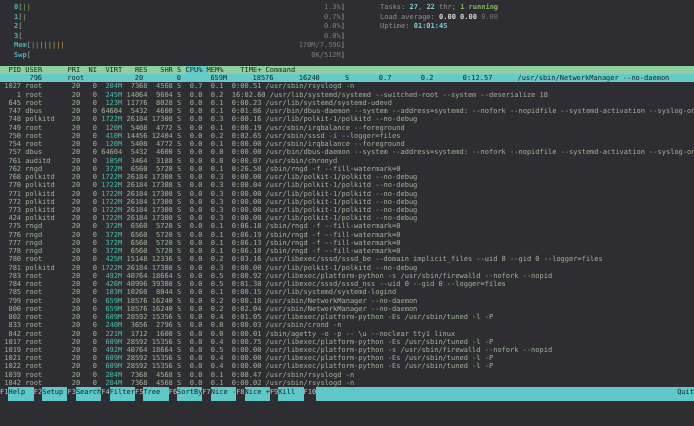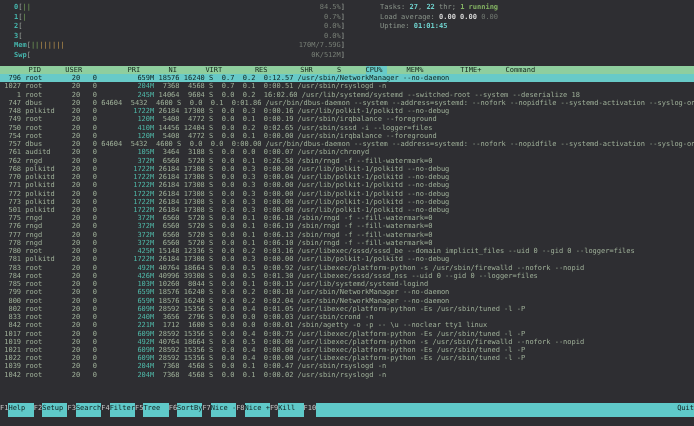--- a/index.html
+++ b/index.html
@@ -22,69 +22,70 @@
   .summary{padding-left:7px;}
   .summary-line{height:9.5px;line-height:9.5px;white-space:pre;margin-left:28px;}
   .txt{color:#8a948a;}
   .cyanb{color:#6fd0cc;font-weight:bold;}
   .greenb{color:#83b262;font-weight:bold;}
   .whiteb{color:#d4d4d4;font-weight:bold;}
   .dim{color:#6f766f;}
   .table{margin-top:6px;}
   .row{white-space:pre;height:8.24px;line-height:8.3px;overflow:hidden;}
   .header-row{background:#8fce9e;color:#15241a;}
-  .header-row span{color:#15241a;margin-left:20px;}
+  .header-row span{color:#15241a;}
   .header-row span.sort{background:#68cac8;}
-  .virt-m{color:#4fb8a8;margin-left:32px;}
+  .virt-m{color:#4fb8a8;}
   .row.selected{background:#68cac8;}
-  .row.selected span{color:#0e2423;}
-  .fnbar{display:flex;height:14px;line-height:10px;white-space:pre;margin-top:24px;}
+  .row.selected span{color:#0e2423;padding-left:21px;}
+  .fnbar{display:flex;height:14px;line-height:10px;white-space:pre;}
   .fnkey{color:#c8c8c8;}
   .fnlabel{background:#5fc9c9;color:#10201f;text-align:right;}
   .fnlabel.last{flex:1;}
 </style>
 </head>
 <body>
 
 <div class="top">
   <div class="meters">
-      <div class="meter-line"><span class="meter-label">0</span><span class="bracket">[</span><span class="meter-body"><span class="bars"><span class="bar-green">||</span></span><span class="meter-value">84.5%</span></span><span class="bracket">]</span></div>
+      <div class="meter-line"><span class="meter-label">0</span><span class="bracket">[</span><span class="meter-body"><span class="bars"><span class="bar-green">||</span></span><span class="meter-value">1.3%</span></span><span class="bracket">]</span></div>
       <div class="meter-line"><span class="meter-label">1</span><span class="bracket">[</span><span class="meter-body"><span class="bars"><span class="bar-green">|</span></span><span class="meter-value">0.7%</span></span><span class="bracket">]</span></div>
       <div class="meter-line"><span class="meter-label">2</span><span class="bracket">[</span><span class="meter-body"><span class="bars"></span><span class="meter-value">0.0%</span></span><span class="bracket">]</span></div>
       <div class="meter-line"><span class="meter-label">3</span><span class="bracket">[</span><span class="meter-body"><span class="bars"></span><span class="meter-value">0.0%</span></span><span class="bracket">]</span></div>
       <div class="meter-line"><span class="meter-label">Mem</span><span class="bracket">[</span><span class="meter-body"><span class="bars"><span class="bar-green">||</span><span class="bar-yellow">||||||</span></span><span class="meter-value">170M/7.59G</span></span><span class="bracket">]</span></div>
       <div class="meter-line"><span class="meter-label">Swp</span><span class="bracket">[</span><span class="meter-body"><span class="bars"></span><span class="meter-value">0K/512M</span></span><span class="bracket">]</span></div>
     </div>
   <div class="summary">
       <div class="summary-line"><span class="txt">Tasks: </span><span class="cyanb">27</span><span class="txt">, </span><span class="cyanb">22</span><span class="txt"> thr; </span><span class="greenb">1 running</span></div>
       <div class="summary-line"><span class="txt">Load average: </span><span class="whiteb">0.00 </span><span class="whiteb">0.00 </span><span class="dim">0.00</span></div>
       <div class="summary-line"><span class="txt">Uptime: </span><span class="cyanb">01:01:45</span></div>
     </div>
 </div>
 
 <div class="table">
   <div class="row header-row"><span>  PID </span><span>USER      </span><span>PRI </span><span> NI </span><span> VIRT </span><span>  RES </span><span>  SHR </span><span>S </span><span class="sort">CPU% </span><span>MEM% </span><span>   TIME+ </span><span>Command</span></div>
   <div>
       <div class="row selected"><span>  796 </span><span>root      </span><span> 20 </span><span>  0 </span><span class="virt-m"> 659M </span><span>18576 </span><span>16240 </span><span>S </span><span> 0.7 </span><span> 0.2 </span><span> 0:12.57 </span><span>/usr/sbin/NetworkManager --no-daemon</span></div>
       <div class="row"><span> 1027 </span><span>root      </span><span> 20 </span><span>  0 </span><span class="virt-m"> 204M </span><span> 7368 </span><span> 4568 </span><span>S </span><span> 0.7 </span><span> 0.1 </span><span> 0:00.51 </span><span>/usr/sbin/rsyslogd -n</span></div>
       <div class="row"><span>    1 </span><span>root      </span><span> 20 </span><span>  0 </span><span class="virt-m"> 245M </span><span>14064 </span><span> 9604 </span><span>S </span><span> 0.0 </span><span> 0.2 </span><span> 16:02.60 </span><span>/usr/lib/systemd/systemd --switched-root --system --deserialize 18</span></div>
+      <div class="row"><span>  645 </span><span>root      </span><span> 20 </span><span>  0 </span><span class="virt-m"> 123M </span><span>11776 </span><span> 8028 </span><span>S </span><span> 0.0 </span><span> 0.1 </span><span> 0:00.23 </span><span>/usr/lib/systemd/systemd-udevd</span></div>
       <div class="row"><span>  747 </span><span>dbus      </span><span> 20 </span><span>  0 </span><span>64604 </span><span> 5432 </span><span> 4600 </span><span>S </span><span> 0.0 </span><span> 0.1 </span><span> 0:01.86 </span><span>/usr/bin/dbus-daemon --system --address=systemd: --nofork --nopidfile --systemd-activation --syslog-only</span></div>
       <div class="row"><span>  748 </span><span>polkitd   </span><span> 20 </span><span>  0 </span><span class="virt-m">1722M </span><span>26184 </span><span>17308 </span><span>S </span><span> 0.0 </span><span> 0.3 </span><span> 0:00.16 </span><span>/usr/lib/polkit-1/polkitd --no-debug</span></div>
       <div class="row"><span>  749 </span><span>root      </span><span> 20 </span><span>  0 </span><span class="virt-m"> 120M </span><span> 5408 </span><span> 4772 </span><span>S </span><span> 0.0 </span><span> 0.1 </span><span> 0:00.19 </span><span>/usr/sbin/irqbalance --foreground</span></div>
       <div class="row"><span>  750 </span><span>root      </span><span> 20 </span><span>  0 </span><span class="virt-m"> 410M </span><span>14456 </span><span>12404 </span><span>S </span><span> 0.0 </span><span> 0.2 </span><span> 0:02.65 </span><span>/usr/sbin/sssd -i --logger=files</span></div>
       <div class="row"><span>  754 </span><span>root      </span><span> 20 </span><span>  0 </span><span class="virt-m"> 120M </span><span> 5408 </span><span> 4772 </span><span>S </span><span> 0.0 </span><span> 0.1 </span><span> 0:00.00 </span><span>/usr/sbin/irqbalance --foreground</span></div>
       <div class="row"><span>  757 </span><span>dbus      </span><span> 20 </span><span>  0 </span><span>64604 </span><span> 5432 </span><span> 4600 </span><span>S </span><span> 0.0 </span><span> 0.0 </span><span> 0:00.00 </span><span>/usr/bin/dbus-daemon --system --address=systemd: --nofork --nopidfile --systemd-activation --syslog-only</span></div>
       <div class="row"><span>  761 </span><span>auditd    </span><span> 20 </span><span>  0 </span><span class="virt-m"> 105M </span><span> 3464 </span><span> 3188 </span><span>S </span><span> 0.0 </span><span> 0.0 </span><span> 0:00.07 </span><span>/usr/sbin/chronyd</span></div>
       <div class="row"><span>  762 </span><span>rngd      </span><span> 20 </span><span>  0 </span><span class="virt-m"> 372M </span><span> 6560 </span><span> 5720 </span><span>S </span><span> 0.0 </span><span> 0.1 </span><span> 0:26.58 </span><span>/sbin/rngd -f --fill-watermark=0</span></div>
       <div class="row"><span>  768 </span><span>polkitd   </span><span> 20 </span><span>  0 </span><span class="virt-m">1722M </span><span>26184 </span><span>17308 </span><span>S </span><span> 0.0 </span><span> 0.3 </span><span> 0:00.00 </span><span>/usr/lib/polkit-1/polkitd --no-debug</span></div>
       <div class="row"><span>  770 </span><span>polkitd   </span><span> 20 </span><span>  0 </span><span class="virt-m">1722M </span><span>26184 </span><span>17308 </span><span>S </span><span> 0.0 </span><span> 0.3 </span><span> 0:00.04 </span><span>/usr/lib/polkit-1/polkitd --no-debug</span></div>
       <div class="row"><span>  771 </span><span>polkitd   </span><span> 20 </span><span>  0 </span><span class="virt-m">1722M </span><span>26184 </span><span>17308 </span><span>S </span><span> 0.0 </span><span> 0.3 </span><span> 0:00.00 </span><span>/usr/lib/polkit-1/polkitd --no-debug</span></div>
       <div class="row"><span>  772 </span><span>polkitd   </span><span> 20 </span><span>  0 </span><span class="virt-m">1722M </span><span>26184 </span><span>17308 </span><span>S </span><span> 0.0 </span><span> 0.3 </span><span> 0:00.00 </span><span>/usr/lib/polkit-1/polkitd --no-debug</span></div>
       <div class="row"><span>  773 </span><span>polkitd   </span><span> 20 </span><span>  0 </span><span class="virt-m">1722M </span><span>26184 </span><span>17308 </span><span>S </span><span> 0.0 </span><span> 0.3 </span><span> 0:00.00 </span><span>/usr/lib/polkit-1/polkitd --no-debug</span></div>
-      <div class="row"><span>  501 </span><span>polkitd   </span><span> 20 </span><span>  0 </span><span class="virt-m">1722M </span><span>26184 </span><span>17308 </span><span>S </span><span> 0.0 </span><span> 0.3 </span><span> 0:00.00 </span><span>/usr/lib/polkit-1/polkitd --no-debug</span></div>
+      <div class="row"><span>  424 </span><span>polkitd   </span><span> 20 </span><span>  0 </span><span class="virt-m">1722M </span><span>26184 </span><span>17308 </span><span>S </span><span> 0.0 </span><span> 0.3 </span><span> 0:00.00 </span><span>/usr/lib/polkit-1/polkitd --no-debug</span></div>
       <div class="row"><span>  775 </span><span>rngd      </span><span> 20 </span><span>  0 </span><span class="virt-m"> 372M </span><span> 6560 </span><span> 5720 </span><span>S </span><span> 0.0 </span><span> 0.1 </span><span> 0:06.18 </span><span>/sbin/rngd -f --fill-watermark=0</span></div>
       <div class="row"><span>  776 </span><span>rngd      </span><span> 20 </span><span>  0 </span><span class="virt-m"> 372M </span><span> 6560 </span><span> 5720 </span><span>S </span><span> 0.0 </span><span> 0.1 </span><span> 0:06.19 </span><span>/sbin/rngd -f --fill-watermark=0</span></div>
       <div class="row"><span>  777 </span><span>rngd      </span><span> 20 </span><span>  0 </span><span class="virt-m"> 372M </span><span> 6560 </span><span> 5720 </span><span>S </span><span> 0.0 </span><span> 0.1 </span><span> 0:06.13 </span><span>/sbin/rngd -f --fill-watermark=0</span></div>
       <div class="row"><span>  778 </span><span>rngd      </span><span> 20 </span><span>  0 </span><span class="virt-m"> 372M </span><span> 6560 </span><span> 5720 </span><span>S </span><span> 0.0 </span><span> 0.1 </span><span> 0:06.10 </span><span>/sbin/rngd -f --fill-watermark=0</span></div>
       <div class="row"><span>  780 </span><span>root      </span><span> 20 </span><span>  0 </span><span class="virt-m"> 425M </span><span>15148 </span><span>12336 </span><span>S </span><span> 0.0 </span><span> 0.2 </span><span> 0:03.16 </span><span>/usr/libexec/sssd/sssd_be --domain implicit_files --uid 0 --gid 0 --logger=files</span></div>
       <div class="row"><span>  781 </span><span>polkitd   </span><span> 20 </span><span>  0 </span><span class="virt-m">1722M </span><span>26184 </span><span>17308 </span><span>S </span><span> 0.0 </span><span> 0.3 </span><span> 0:00.00 </span><span>/usr/lib/polkit-1/polkitd --no-debug</span></div>
       <div class="row"><span>  783 </span><span>root      </span><span> 20 </span><span>  0 </span><span class="virt-m"> 492M </span><span>40764 </span><span>18664 </span><span>S </span><span> 0.0 </span><span> 0.5 </span><span> 0:00.92 </span><span>/usr/libexec/platform-python -s /usr/sbin/firewalld --nofork --nopid</span></div>
       <div class="row"><span>  784 </span><span>root      </span><span> 20 </span><span>  0 </span><span class="virt-m"> 426M </span><span>40996 </span><span>39308 </span><span>S </span><span> 0.0 </span><span> 0.5 </span><span> 0:01.30 </span><span>/usr/libexec/sssd/sssd_nss --uid 0 --gid 0 --logger=files</span></div>
       <div class="row"><span>  785 </span><span>root      </span><span> 20 </span><span>  0 </span><span class="virt-m"> 103M </span><span>10260 </span><span> 8044 </span><span>S </span><span> 0.0 </span><span> 0.1 </span><span> 0:00.15 </span><span>/usr/lib/systemd/systemd-logind</span></div>
       <div class="row"><span>  799 </span><span>root      </span><span> 20 </span><span>  0 </span><span class="virt-m"> 659M </span><span>18576 </span><span>16240 </span><span>S </span><span> 0.0 </span><span> 0.2 </span><span> 0:00.10 </span><span>/usr/sbin/NetworkManager --no-daemon</span></div>

